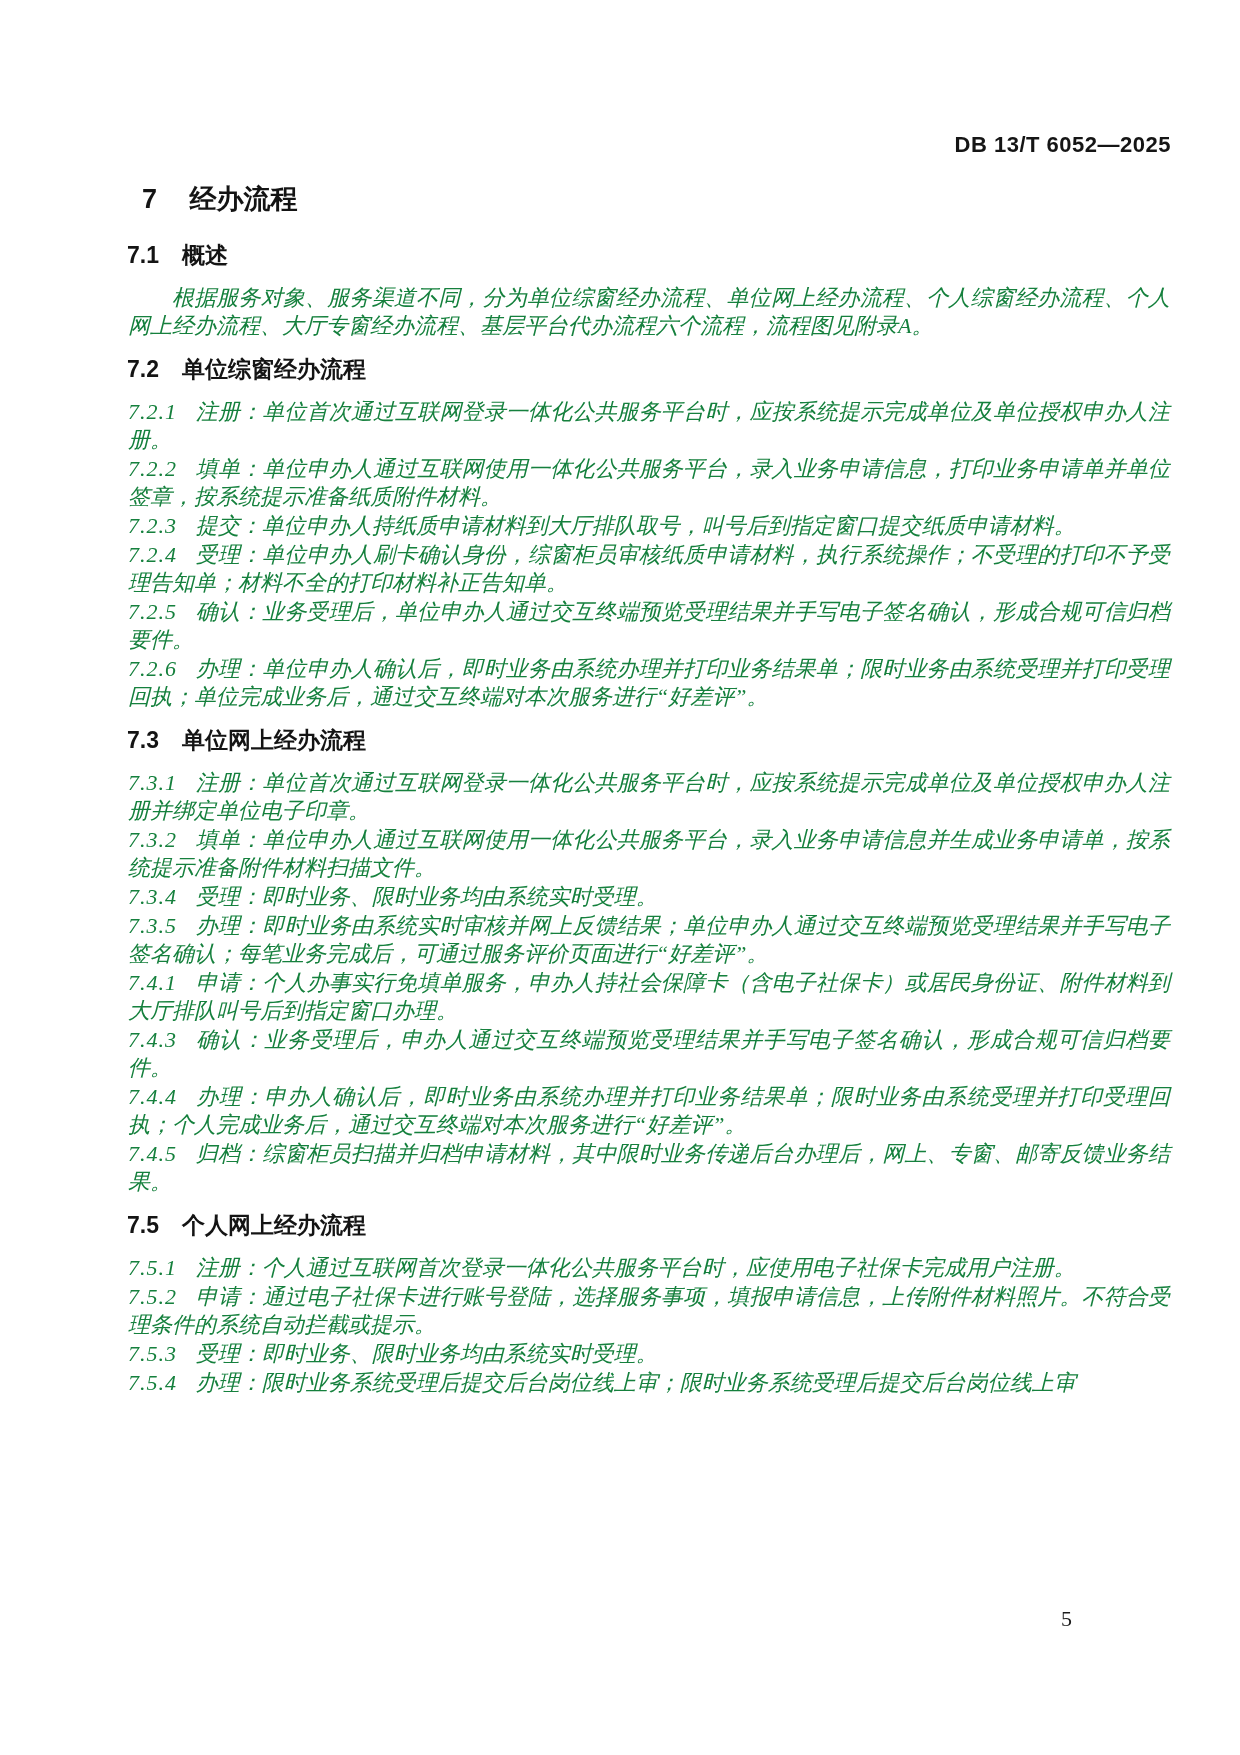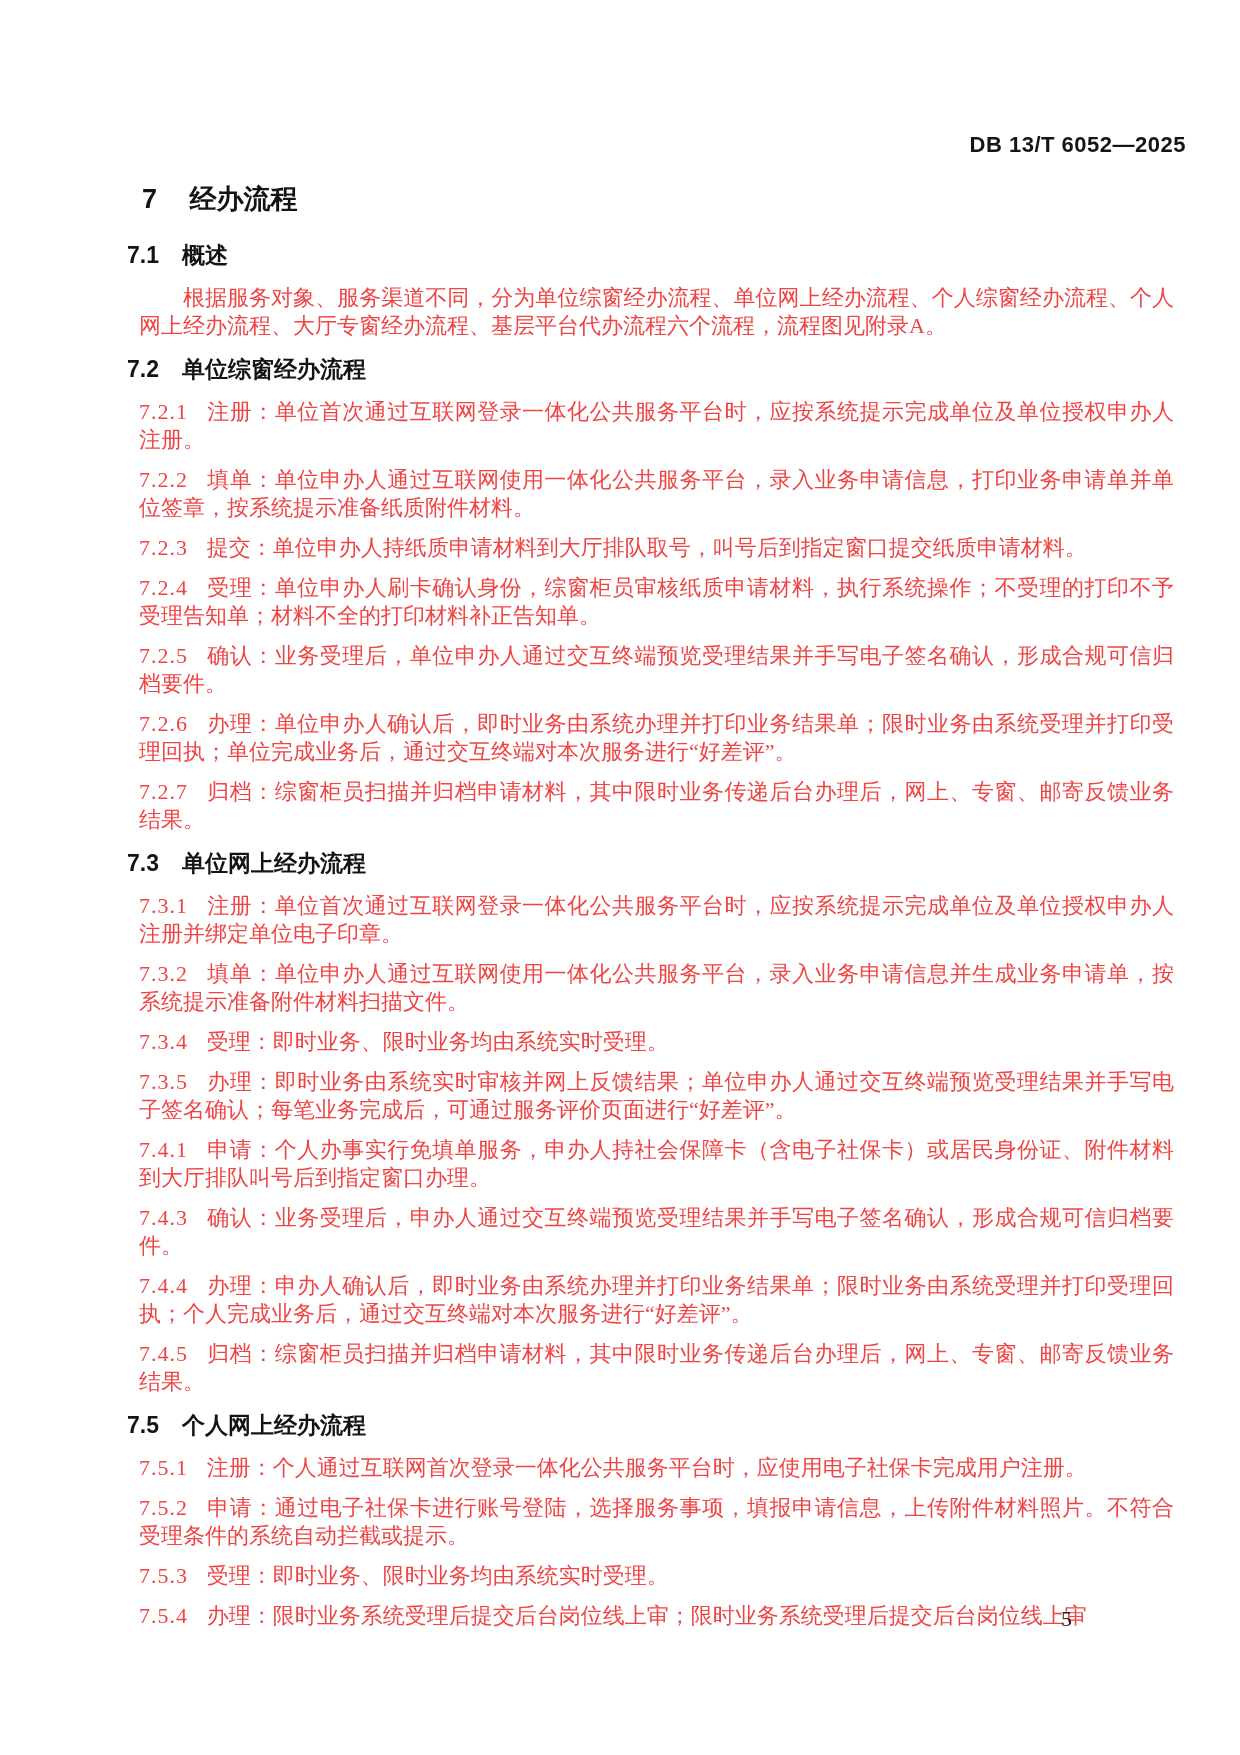--- a/index.html
+++ b/index.html
@@ -7,21 +7,21 @@
     padding: 0;
     background: #ffffff;
   }
   .page {
     position: relative;
     width: 1240px;
     height: 1755px;
     margin: 0 auto;
     background: #ffffff;
     box-sizing: border-box;
-    padding: 132px 54px 0 127px;
+    padding: 132px 69px 0 127px;
     color: #1b1b1b;
     font-family: "Liberation Serif", "DejaVu Serif", serif;
     overflow: hidden;
   }
   .doc-number {
     text-align: right;
     font-family: "Liberation Sans", "DejaVu Sans", sans-serif;
     font-weight: 600;
     font-size: 22px;
     line-height: 26px;
@@ -41,26 +41,27 @@
     margin: 16px 0 16px 0;
     font-family: "Liberation Sans", "DejaVu Sans", sans-serif;
     font-weight: 700;
     font-size: 23px;
     line-height: 26px;
     color: #141414;
   }
   .section.first h2 { margin-top: 28px; }
   .section h2 .hnum { margin-right: 1.0em; }
   .section p {
-    margin: 12px;
+    margin: 1px;
     font-size: 22px;
     line-height: 28px;
     text-align: justify;
     text-justify: inter-character;
-    color: #ef4444;
+    color: #15803d;
+    font-style: italic;
   }
   .section p.intro { text-indent: 2em; }
   .clause .cnum {
     margin-right: 0.85em;
     font-family: "Liberation Serif", "DejaVu Serif", serif;
     letter-spacing: 1px;
   }
   .page-footer {
     position: absolute;
     top: 1606px;
@@ -88,21 +89,20 @@
   </div>
 
   <div class="section">
     <h2><span class="hnum">7.2</span><span>单位综窗经办流程</span></h2>
     <p class="clause"><span class="cnum">7.2.1</span><span class="ctext">注册：单位首次通过互联网登录一体化公共服务平台时，应按系统提示完成单位及单位授权申办人注册。</span></p>
     <p class="clause"><span class="cnum">7.2.2</span><span class="ctext">填单：单位申办人通过互联网使用一体化公共服务平台，录入业务申请信息，打印业务申请单并单位签章，按系统提示准备纸质附件材料。</span></p>
     <p class="clause"><span class="cnum">7.2.3</span><span class="ctext">提交：单位申办人持纸质申请材料到大厅排队取号，叫号后到指定窗口提交纸质申请材料。</span></p>
     <p class="clause"><span class="cnum">7.2.4</span><span class="ctext">受理：单位申办人刷卡确认身份，综窗柜员审核纸质申请材料，执行系统操作；不受理的打印不予受理告知单；材料不全的打印材料补正告知单。</span></p>
     <p class="clause"><span class="cnum">7.2.5</span><span class="ctext">确认：业务受理后，单位申办人通过交互终端预览受理结果并手写电子签名确认，形成合规可信归档要件。</span></p>
     <p class="clause"><span class="cnum">7.2.6</span><span class="ctext">办理：单位申办人确认后，即时业务由系统办理并打印业务结果单；限时业务由系统受理并打印受理回执；单位完成业务后，通过交互终端对本次服务进行“好差评”。</span></p>
-    <p class="clause"><span class="cnum">7.2.7</span><span class="ctext">归档：综窗柜员扫描并归档申请材料，其中限时业务传递后台办理后，网上、专窗、邮寄反馈业务结果。</span></p>
   </div>
 
   <div class="section">
     <h2><span class="hnum">7.3</span><span>单位网上经办流程</span></h2>
     <p class="clause"><span class="cnum">7.3.1</span><span class="ctext">注册：单位首次通过互联网登录一体化公共服务平台时，应按系统提示完成单位及单位授权申办人注册并绑定单位电子印章。</span></p>
     <p class="clause"><span class="cnum">7.3.2</span><span class="ctext">填单：单位申办人通过互联网使用一体化公共服务平台，录入业务申请信息并生成业务申请单，按系统提示准备附件材料扫描文件。</span></p>
     <p class="clause"><span class="cnum">7.3.4</span><span class="ctext">受理：即时业务、限时业务均由系统实时受理。</span></p>
     <p class="clause"><span class="cnum">7.3.5</span><span class="ctext">办理：即时业务由系统实时审核并网上反馈结果；单位申办人通过交互终端预览受理结果并手写电子签名确认；每笔业务完成后，可通过服务评价页面进行“好差评”。</span></p>
   </div>
 

